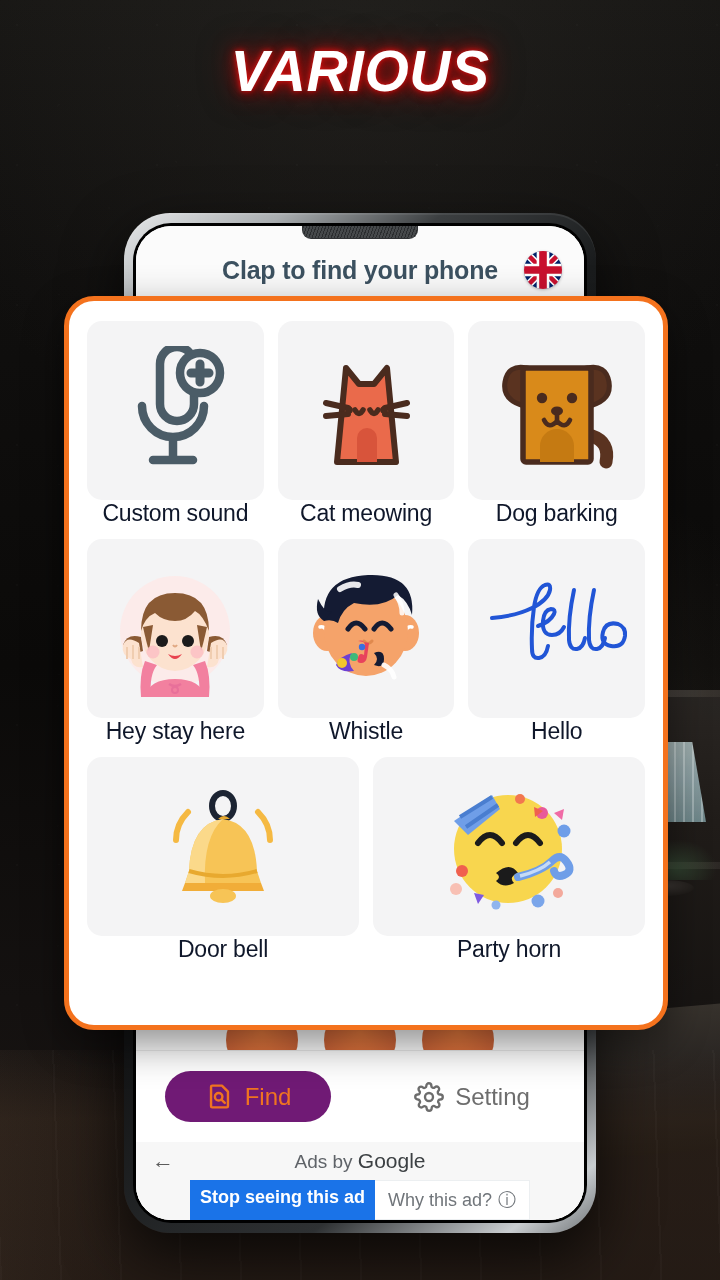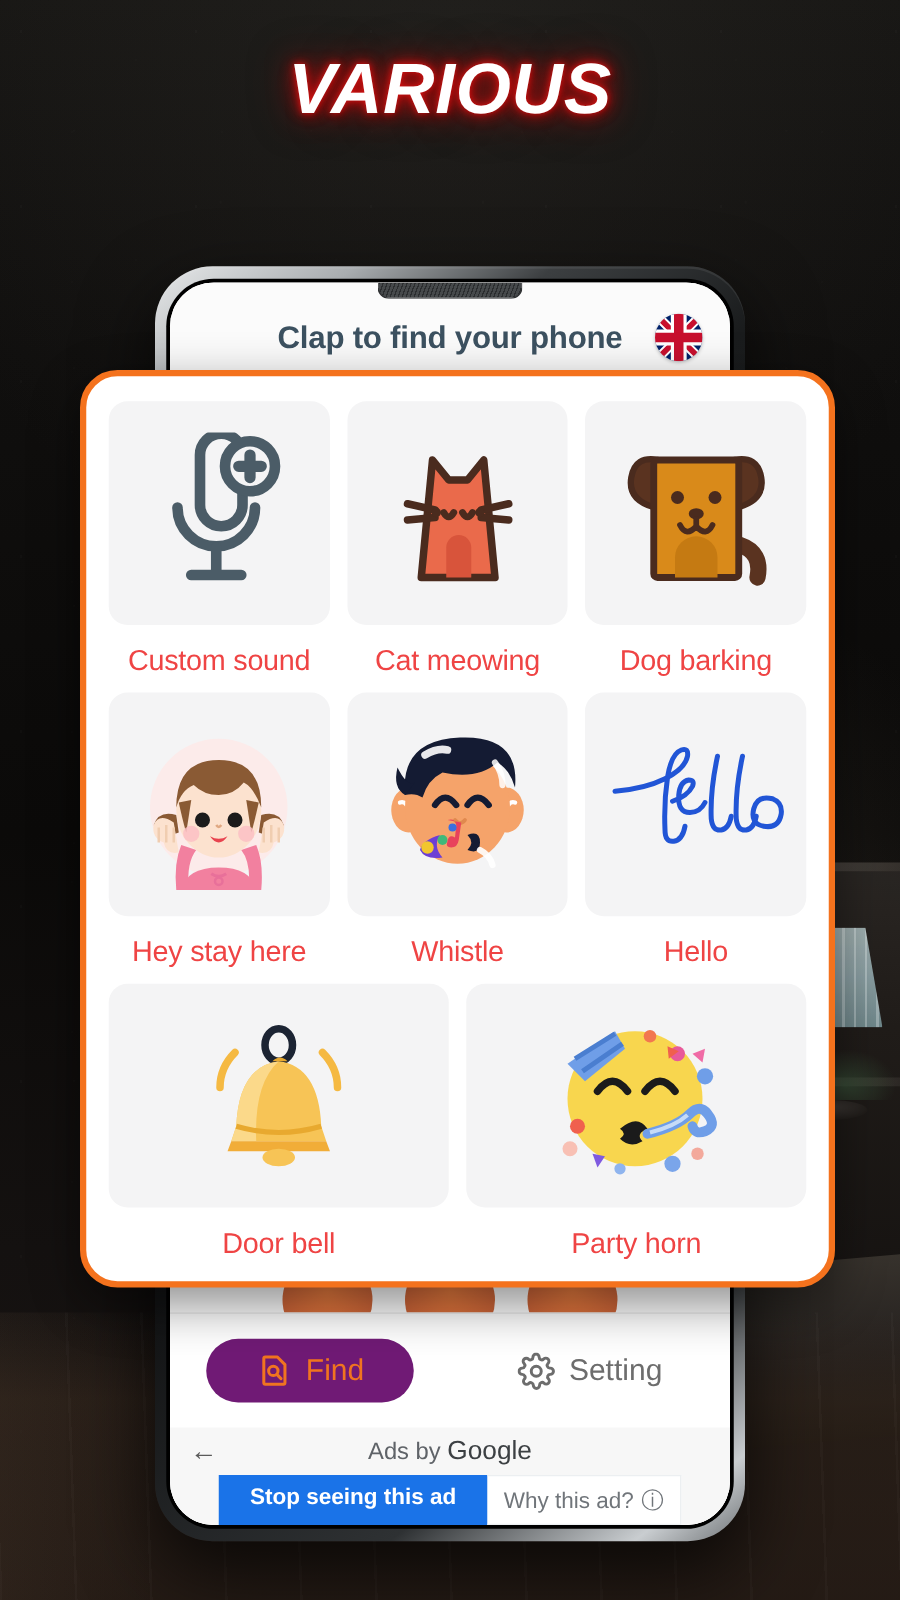--- a/index.html
+++ b/index.html
@@ -175,21 +175,21 @@
     background:#f7f7f7;
     display:flex; flex-direction:column;
   }
   .ad-top { height:40px; display:flex; align-items:center; position:relative; }
   .ad-back { position:absolute; left:16px; font-size:22px; color:#5b5b5b; line-height:1; }
   .ad-by { flex:1; text-align:center; font-size:19px; color:#5f6368; }
   .ad-by b { font-weight:normal; font-size:21px; color:#3c4043; }
   .ad-btns { display:flex; justify-content:center; gap:0; }
   .ad-stop {
     background:#1a73e8; color:#fff; font-size:18px; font-weight:bold;
-    padding:7px 25px; white-space:nowrap;
+    padding:7px 10px; white-space:nowrap;
   }
   .ad-why {
     background:#fff; color:#70757a; font-size:18px;
     padding:7px 13px; display:flex; align-items:center; gap:6px;
     border:1px solid #eceff1; border-left:none; white-space:nowrap;
   }
 
   
   .panel {
     position:absolute;
@@ -204,21 +204,21 @@
   }
   .grid { display:flex; flex-direction:column; gap:12px; }
   .grid-row { display:flex; gap:14px; }
   .cell { flex:1; display:flex; flex-direction:column; align-items:center; }
   .tile {
     width:100%; height:179px; border-radius:15px;
     background:#f4f4f5;
     display:flex; align-items:center; justify-content:center;
   }
   .cell-label {
-    margin-top:15px; font-size:23px; color:#ef4444; text-align:center;
+    font-size:23px; color:#0f172a; text-align:center;
     letter-spacing:-.2px;
   }
   svg { display:block; }
 </style>
 </head>
 <body>
 
 <div class="bg">
   <div class="bg-noise"></div>
   <div class="bg-shelf">

